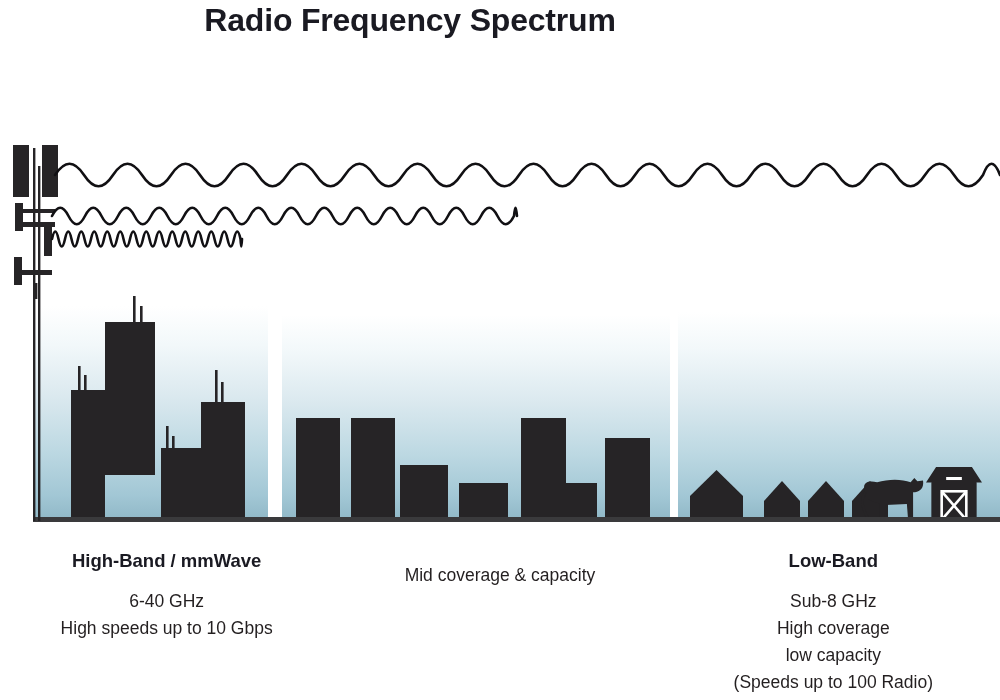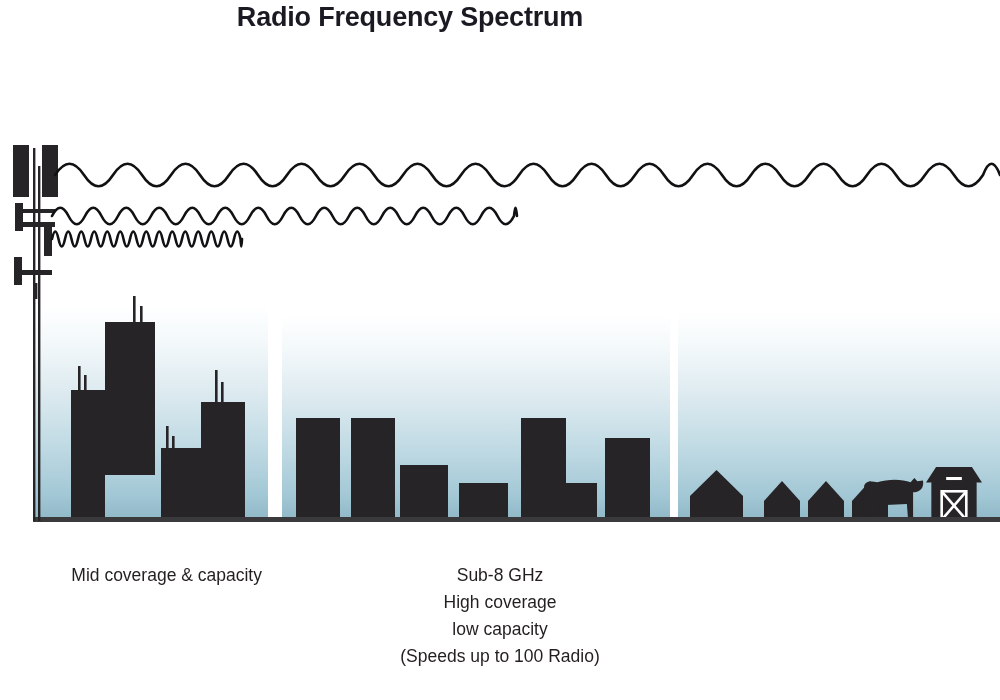--- a/index.html
+++ b/index.html
@@ -20,21 +20,21 @@
     position: relative;
     width: 1000px;
     height: 700px;
   }
   #title {
     position: absolute;
     top: 2px;
     left: 0;
     width: 820px;
     text-align: center;
-    font-size: 27px;
+    font-size: 32px;
     font-weight: bold;
     letter-spacing: -0.2px;
     color: #1a1a22;
   }
   #scene {
     position: absolute;
     top: 0;
     left: 0;
     width: 1000px;
     height: 540px;
@@ -150,26 +150,34 @@
         <rect x="35" y="283" width="2.4" height="16" fill="#262426"></rect>
       </g>
     <g id="wave-group">
         <path d="M 55 175 C 64.86 160, 74.14 160, 84 175 C 93.86 190, 103.14 190, 113 175 C 122.86 160, 132.14 160, 142 175 C 151.86 190, 161.14 190, 171 175 C 180.86 160, 190.14 160, 200 175 C 209.86 190, 219.14 190, 229 175 C 238.86 160, 248.14 160, 258 175 C 267.86 190, 277.14 190, 287 175 C 296.86 160, 306.14 160, 316 175 C 325.86 190, 335.14 190, 345 175 C 354.86 160, 364.14 160, 374 175 C 383.86 190, 393.14 190, 403 175 C 412.86 160, 422.14 160, 432 175 C 441.86 190, 451.14 190, 461 175 C 470.86 160, 480.14 160, 490 175 C 499.86 190, 509.14 190, 519 175 C 528.86 160, 538.14 160, 548 175 C 557.86 190, 567.14 190, 577 175 C 586.86 160, 596.14 160, 606 175 C 615.86 190, 625.14 190, 635 175 C 644.86 160, 654.14 160, 664 175 C 673.86 190, 683.14 190, 693 175 C 702.86 160, 712.14 160, 722 175 C 731.86 190, 741.14 190, 751 175 C 760.86 160, 770.14 160, 780 175 C 789.86 190, 799.14 190, 809 175 C 818.86 160, 828.14 160, 838 175 C 847.86 190, 857.14 190, 867 175 C 876.86 160, 886.14 160, 896 175 C 905.86 190, 915.14 190, 925 175 C 934.86 160, 944.14 160, 954 175 C 963.86 190, 973.14 190, 983 175 C 988.78 160, 994.22 160, 1000 175" fill="none" stroke="#111013" stroke-width="2.6" stroke-linecap="round"></path>
         <path d="M 52 216 C 57.61 205, 62.89 205, 68.5 216 C 74.11 227, 79.39 227, 85 216 C 90.61 205, 95.89 205, 101.5 216 C 107.11 227, 112.39 227, 118 216 C 123.61 205, 128.89 205, 134.5 216 C 140.11 227, 145.39 227, 151 216 C 156.61 205, 161.89 205, 167.5 216 C 173.11 227, 178.39 227, 184 216 C 189.61 205, 194.89 205, 200.5 216 C 206.11 227, 211.39 227, 217 216 C 222.61 205, 227.89 205, 233.5 216 C 239.11 227, 244.39 227, 250 216 C 255.61 205, 260.89 205, 266.5 216 C 272.11 227, 277.39 227, 283 216 C 288.61 205, 293.89 205, 299.5 216 C 305.11 227, 310.39 227, 316 216 C 321.61 205, 326.89 205, 332.5 216 C 338.11 227, 343.39 227, 349 216 C 354.61 205, 359.89 205, 365.5 216 C 371.11 227, 376.39 227, 382 216 C 387.61 205, 392.89 205, 398.5 216 C 404.11 227, 409.39 227, 415 216 C 420.61 205, 425.89 205, 431.5 216 C 437.11 227, 442.39 227, 448 216 C 453.61 205, 458.89 205, 464.5 216 C 470.11 227, 475.39 227, 481 216 C 486.61 205, 491.89 205, 497.5 216 C 503.11 227, 508.39 227, 514 216 C 515.02 205, 515.98 205, 517 216" fill="none" stroke="#111013" stroke-width="2.6" stroke-linecap="round"></path>
         <path d="M 52 239 C 54.21 229, 56.29 229, 58.5 239 C 60.71 249, 62.79 249, 65 239 C 67.21 229, 69.29 229, 71.5 239 C 73.71 249, 75.79 249, 78 239 C 80.21 229, 82.29 229, 84.5 239 C 86.71 249, 88.79 249, 91 239 C 93.21 229, 95.29 229, 97.5 239 C 99.71 249, 101.79 249, 104 239 C 106.21 229, 108.29 229, 110.5 239 C 112.71 249, 114.79 249, 117 239 C 119.21 229, 121.29 229, 123.5 239 C 125.71 249, 127.79 249, 130 239 C 132.21 229, 134.29 229, 136.5 239 C 138.71 249, 140.79 249, 143 239 C 145.21 229, 147.29 229, 149.5 239 C 151.71 249, 153.79 249, 156 239 C 158.21 229, 160.29 229, 162.5 239 C 164.71 249, 166.79 249, 169 239 C 171.21 229, 173.29 229, 175.5 239 C 177.71 249, 179.79 249, 182 239 C 184.21 229, 186.29 229, 188.5 239 C 190.71 249, 192.79 249, 195 239 C 197.21 229, 199.29 229, 201.5 239 C 203.71 249, 205.79 249, 208 239 C 210.21 229, 212.29 229, 214.5 239 C 216.71 249, 218.79 249, 221 239 C 223.21 229, 225.29 229, 227.5 239 C 229.71 249, 231.79 249, 234 239 C 236.21 229, 238.29 229, 240.5 239 C 241.01 249, 241.49 249, 242 239" fill="none" stroke="#111013" stroke-width="2.6" stroke-linecap="round"></path>
       </g>
   </svg>
 
   <div class="cols">
+    <div class="col high">
+      <div class="band-title">High-Band / mmWave</div>
+      <div class="band-lines">
+        <div>6-40 GHz</div>
+        <div>High speeds up to 10 Gbps</div>
+      </div>
+    </div>
     <div class="col mid">
       <div class="band-lines">
         <div>Mid coverage &amp; capacity</div>
       </div>
     </div>
     <div class="col low">
+      <div class="band-title">Low-Band</div>
       <div class="band-lines">
         <div>Sub-8 GHz</div>
         <div>High coverage</div>
         <div>low capacity</div>
         <div>(Speeds up to 100 Radio)</div>
       </div>
     </div>
   </div>
 
 </div>

